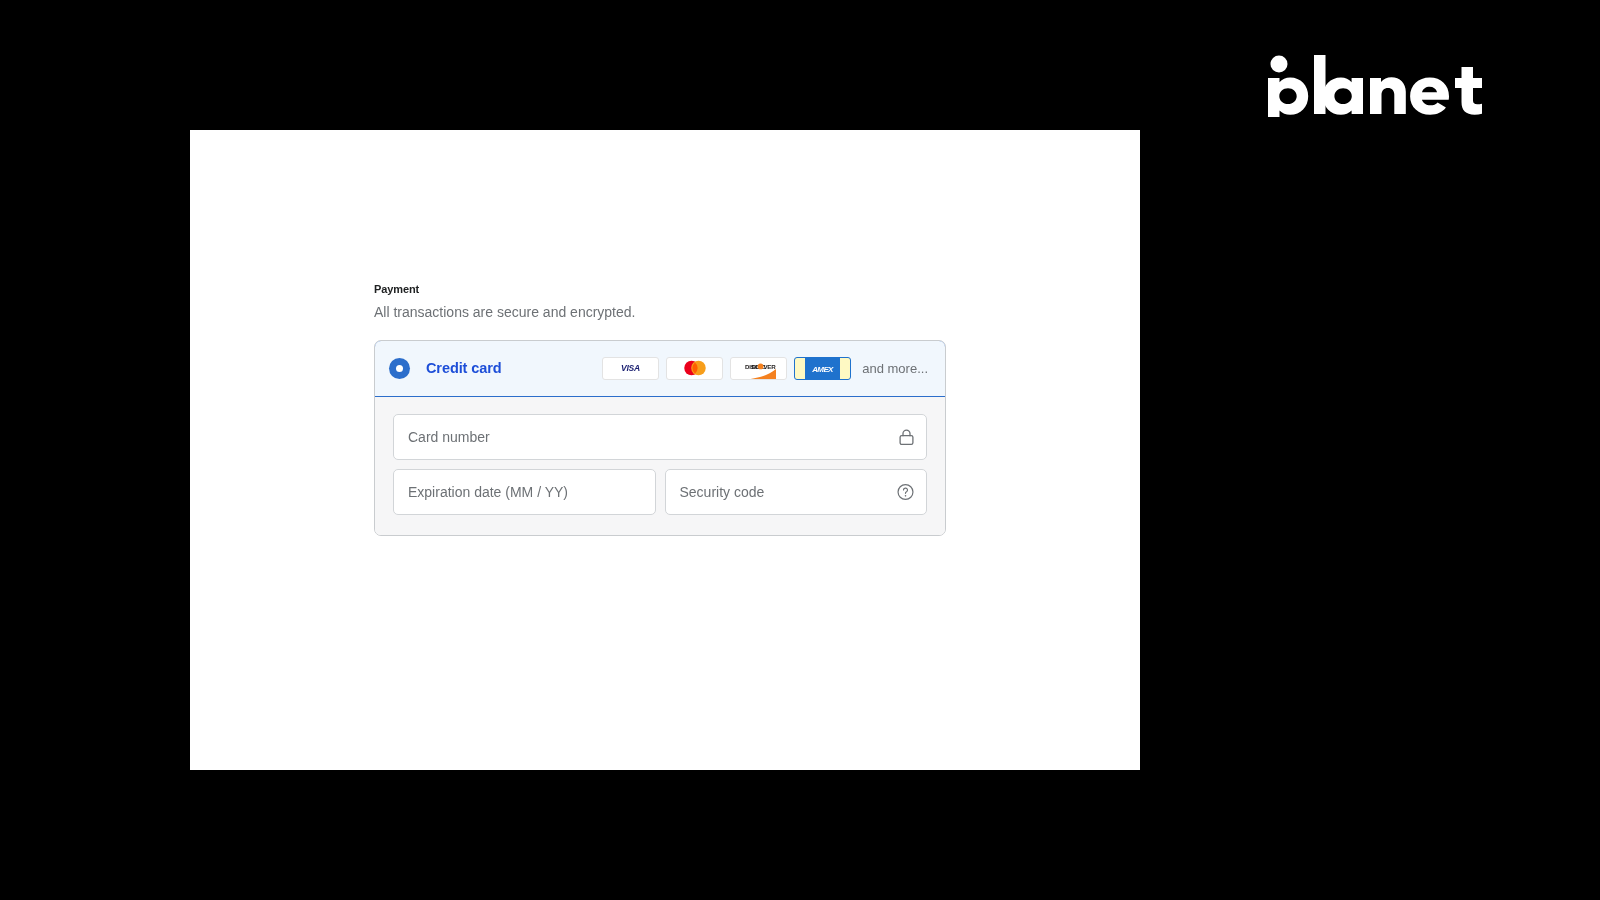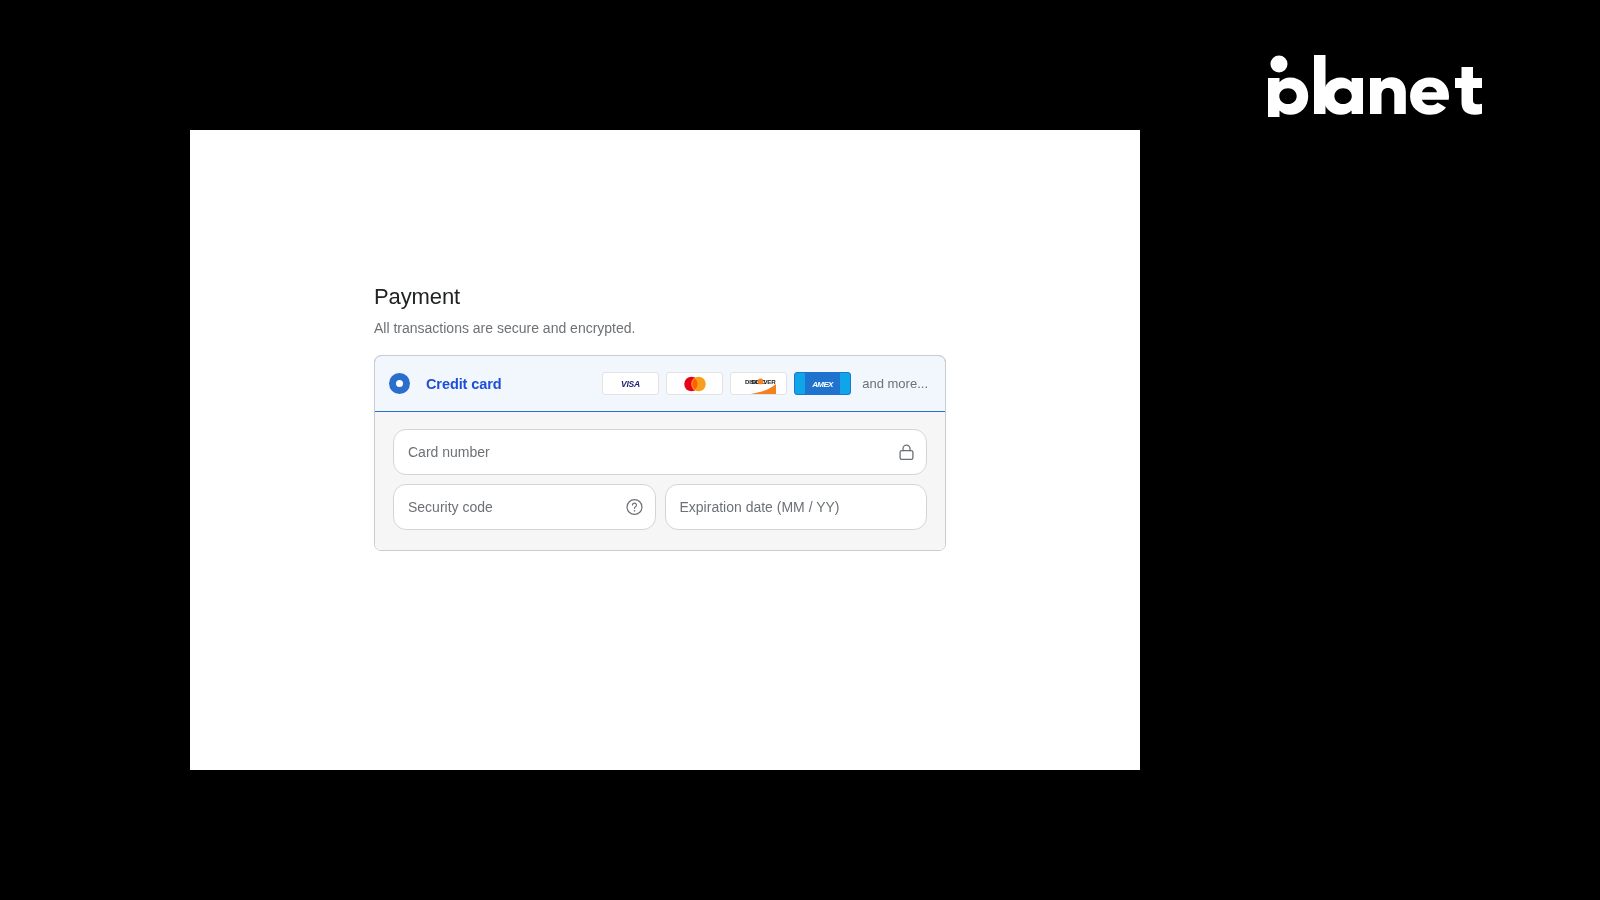--- a/index.html
+++ b/index.html
@@ -25,21 +25,21 @@
     background:#ffffff;
     overflow:hidden;
   }
 
   
   .payment-section {
     position:absolute; left:184px; top:152px;
     width:572px;
   }
   .section-title {
-    font-size:22px; font-weight:400; color:#202223;
+    font-size:11px; font-weight:700; color:#202223;
     letter-spacing:-0.1px; line-height:1.4;
   }
   .section-subtitle {
     font-size:14px; color:#6d7175; margin-top:5px; line-height:1.45;
   }
 
   
   .method-card {
     margin-top:17px;
     width:572px;
@@ -92,21 +92,21 @@
   .method-body {
     background:#f6f6f7;
     padding:17px 18px 20px 18px;
     border-top:none;
   }
   .field {
     position:relative;
     height:46px;
     background:#ffffff;
     border:1px solid #d2d5d8;
-    border-radius:13px;
+    border-radius:5px;
     display:flex; align-items:center;
     padding:0 14px;
     margin-bottom:9px;
   }
   .field:last-child { margin-bottom:0; }
   .field-placeholder {
     font-size:14px; color:#6d7175; line-height:1;
   }
   .field-icon {
     position:absolute; right:12px; top:50%; transform:translateY(-50%);
@@ -183,21 +183,21 @@
                 <text x="17.5" y="11.5" text-anchor="middle" font-family="Liberation Sans, sans-serif" font-size="6.2" font-weight="bold" fill="#201d1d" letter-spacing="-0.2">DISC</text>
                 <text x="17.5" y="11.5" text-anchor="middle" font-family="Liberation Sans, sans-serif" font-size="6.2" font-weight="bold" fill="transparent">DISCOVER</text>
                 <g>
                   <text x="4" y="11.5" font-family="Liberation Sans, sans-serif" font-size="6.2" font-weight="bold" fill="#201d1d" letter-spacing="-0.25">DISC</text>
                   <circle cx="19.6" cy="9.4" r="2.9" fill="#f48120"></circle>
                   <text x="22.4" y="11.5" font-family="Liberation Sans, sans-serif" font-size="6.2" font-weight="bold" fill="#201d1d" letter-spacing="-0.25">VER</text>
                 </g>
               </svg>
             </span>
 
-            <span class="card-brand" style="background:#0ea5e9;border-color:#1f72cd;">
+            <span class="card-brand" style="background:#fef9c3;border-color:#1f72cd;">
               <svg width="35" height="23" viewBox="0 0 35 23" xmlns="http://www.w3.org/2000/svg">
                 <rect width="35" height="23" fill="#1f72cd"></rect>
                 <text x="17.5" y="14.6" text-anchor="middle" font-family="Liberation Sans, sans-serif" font-size="8" font-weight="bold" font-style="italic" fill="#ffffff" letter-spacing="-0.6">AMEX</text>
               </svg>
             </span>
 
             <span class="and-more">and more...</span>
           </span>
         </div>
 
@@ -208,36 +208,36 @@
             <span class="field-icon">
               <svg width="15" height="17" viewBox="0 0 15 17" fill="none" xmlns="http://www.w3.org/2000/svg">
                 <rect x="1.1" y="7.2" width="12.8" height="8.7" rx="1.6" stroke="#6d7175" stroke-width="1.3"></rect>
                 <path d="M4 7.2V5.1a3.5 3.5 0 017 0v2.1" stroke="#6d7175" stroke-width="1.3" stroke-linecap="round"></path>
               </svg>
             </span>
           </div>
 
 
           <div class="field-row">
+
+            <div class="field">
+              <span class="field-placeholder">Expiration date (MM / YY)</span>
+            </div>
 
             <div class="field">
               <span class="field-placeholder">Security code</span>
               <span class="field-icon">
                 <svg width="17" height="17" viewBox="0 0 18 18" fill="none" xmlns="http://www.w3.org/2000/svg">
                   <circle cx="9" cy="9" r="7.9" stroke="#6d7175" stroke-width="1.25"></circle>
                   <path d="M6.9 6.9a2.1 2.1 0 114.1.7c-.2.8-1.1 1.2-1.6 1.7-.3.3-.4.7-.4 1.1" stroke="#6d7175" stroke-width="1.25" stroke-linecap="round" fill="none"></path>
                   <circle cx="9" cy="13.1" r="0.85" fill="#6d7175"></circle>
                 </svg>
               </span>
             </div>
 
-            <div class="field">
-              <span class="field-placeholder">Expiration date (MM / YY)</span>
-            </div>
-
           </div>
 
         </div>
 
       </div>
     </div>
 
   </div>
 </div>
 

